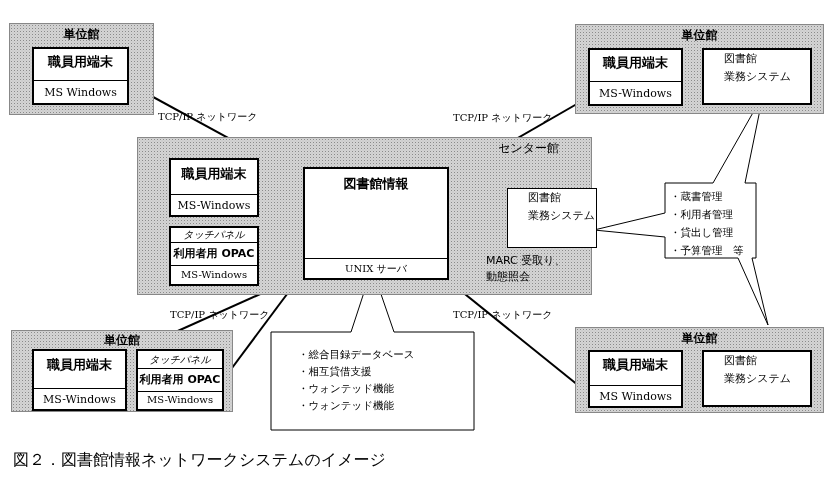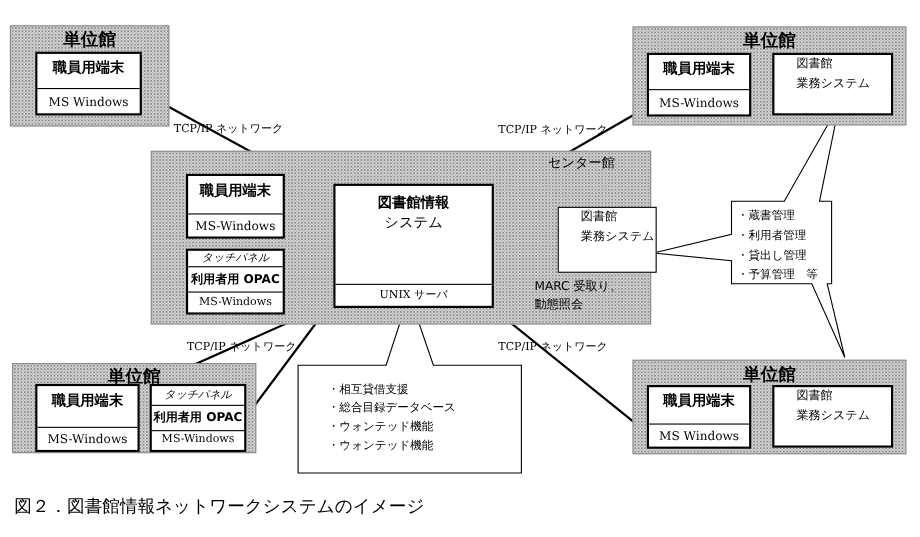--- a/index.html
+++ b/index.html
@@ -9,21 +9,21 @@
   .dotted {
     background-color:#d4d4d4;
     background-image:
       radial-gradient(#8a8a8a 0.6px, transparent 0.9px),
       radial-gradient(#bdbdbd 0.6px, transparent 0.9px);
     background-size:3px 3px, 3px 3px;
     background-position:0 0, 1.5px 1.5px;
     border:1px solid #888;
   }
   .boxw { background:#fff; border:2px solid #000; }
-  .hdr { font-family:"DejaVu Sans", sans-serif; font-weight:bold; font-size:16px; text-align:center; }
+  .hdr { font-family:"DejaVu Sans", sans-serif; font-weight:bold; font-size:12px; text-align:center; }
   .terminal-top { font-family:"DejaVu Sans", sans-serif; font-weight:bold; font-size:13px; text-align:center; }
   .os { font-size:11px; text-align:center; border-top:1px solid #000; }
   .net { font-size:10px; white-space:nowrap; font-family:"DejaVu Serif", serif; }
   .sys { font-size:11px; font-family:Liberation Mono, monospace; line-height:18px; padding-left:20px; }
   .bullets { font-family:"DejaVu Sans", sans-serif; font-size:10.5px; line-height:18px; }
   svg { position:absolute; left:0; top:0; }
   .caption { font-family:"DejaVu Sans", sans-serif; font-weight:normal; font-size:16px; }
 </style>
 </head>
 <body>
@@ -86,21 +86,20 @@
   <div class="abs boxw" style="left:31px;top:88px;width:90px;height:60px;">
     <div style="font-size:10px;font-style:italic;text-align:center;line-height:14px;border-bottom:1px solid #000;">タッチパネル</div>
     <div style="font-family:'DejaVu Sans',sans-serif;font-weight:bold;font-size:11px;text-align:center;line-height:22px;">利用者用 OPAC</div>
     <div class="os" style="line-height:18px;font-size:10px;">MS-Windows</div>
   </div>
 </div>
 
 <div class="abs boxw" style="left:303px;top:167px;width:146px;height:113px;">
   <div class="abs" style="left:0;top:6px;width:100%;text-align:center;font-family:Liberation Sans, sans-serif;font-size:13px;line-height:18px;">
     <div style="font-weight:bold;">図書館情報</div>
-    <div>システム</div>
   </div>
   <div class="abs" style="left:0;bottom:0;width:100%;height:20px;line-height:19px;border-top:1px solid #000;text-align:center;font-size:10px;">UNIX サーバ</div>
 </div>
 
 <div class="abs boxw sys" style="left:507px;top:188px;width:90px;height:60px;border-width:1.5px;">
   <div>図書館</div>
   <div>業務システム</div>
 </div>
 <div class="abs" style="left:486px;top:253px;font-family:'DejaVu Sans',sans-serif;font-size:11px;line-height:16px;">
   <div>MARC 受取り、</div>
@@ -122,22 +121,22 @@
     <div class="os" style="line-height:22px;">MS-Windows</div>
   </div>
   <div class="abs boxw" style="left:124px;top:18px;width:88px;height:62px;">
     <div style="font-size:10px;font-style:italic;text-align:center;line-height:17px;border-bottom:1px solid #000;">タッチパネル</div>
     <div style="font-family:'DejaVu Sans',sans-serif;font-weight:bold;font-size:11px;text-align:center;line-height:22px;">利用者用 OPAC</div>
     <div class="os" style="line-height:16px;font-size:10px;">MS-Windows</div>
   </div>
 </div>
 
 <div class="abs bullets" style="left:298px;top:346px;line-height:17px;">
+  <div>・総合目録データベース</div>
   <div>・相互貸借支援</div>
-  <div>・総合目録データベース</div>
   <div>・ウォンテッド機能</div>
   <div>・ウォンテッド機能</div>
 </div>
 
 <div class="abs net" style="left:453px;top:308px;">TCP/IP ネットワーク</div>
 <div class="abs dotted" style="left:575px;top:327px;width:249px;height:86px;">
   <div class="abs hdr" style="left:0;top:2px;width:100%;">単位館</div>
   <div class="abs boxw" style="left:12px;top:22px;width:95px;height:58px;">
     <div class="terminal-top" style="height:33px;line-height:26px;">職員用端末</div>
     <div class="os" style="line-height:21px;">MS Windows</div>

